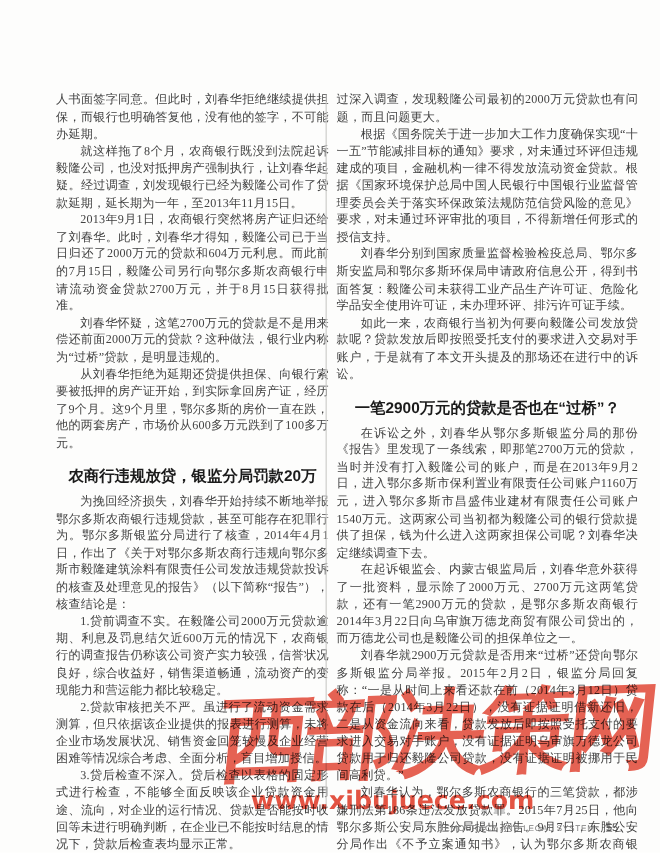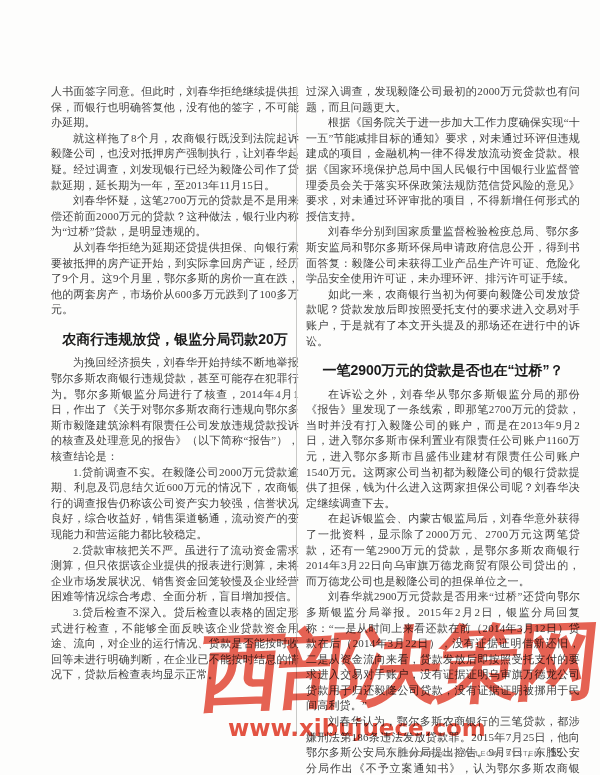--- a/index.html
+++ b/index.html
@@ -86,20 +86,21 @@
   }
 </style>
 </head>
 <body>
 
 <div class="page">
 
   <div class="col col-left">
     <p class="cont">人书面签字同意。但此时，刘春华拒绝继续提供担保，而银行也明确答复他，没有他的签字，不可能办延期。</p>
     <p>就这样拖了8个月，农商银行既没到法院起诉毅隆公司，也没对抵押房产强制执行，让刘春华起疑。经过调查，刘发现银行已经为毅隆公司作了贷款延期，延长期为一年，至2013年11月15日。</p>
+    <p>2013年9月1日，农商银行突然将房产证归还给了刘春华。此时，刘春华才得知，毅隆公司已于当日归还了2000万元的贷款和604万元利息。而此前的7月15日，毅隆公司另行向鄂尔多斯农商银行申请流动资金贷款2700万元，并于8月15日获得批准。</p>
     <p>刘春华怀疑，这笔2700万元的贷款是不是用来偿还前面2000万元的贷款？这种做法，银行业内称为“过桥”贷款，是明显违规的。</p>
     <p>从刘春华拒绝为延期还贷提供担保、向银行索要被抵押的房产证开始，到实际拿回房产证，经历了9个月。这9个月里，鄂尔多斯的房价一直在跌，他的两套房产，市场价从600多万元跌到了100多万元。</p>
     <h2>农商行违规放贷，银监分局罚款20万</h2>
     <p>为挽回经济损失，刘春华开始持续不断地举报鄂尔多斯农商银行违规贷款，甚至可能存在犯罪行为。鄂尔多斯银监分局进行了核查，2014年4月1日，作出了《关于对鄂尔多斯农商行违规向鄂尔多斯市毅隆建筑涂料有限责任公司发放违规贷款投诉的核查及处理意见的报告》（以下简称“报告”），核查结论是：</p>
     <p>1.贷前调查不实。在毅隆公司2000万元贷款逾期、利息及罚息结欠近600万元的情况下，农商银行的调查报告仍称该公司资产实力较强，信誉状况良好，综合收益好，销售渠道畅通，流动资产的变现能力和营运能力都比较稳定。</p>
     <p>2.贷款审核把关不严。虽进行了流动资金需求测算，但只依据该企业提供的报表进行测算，未将企业市场发展状况、销售资金回笼较慢及企业经营困难等情况综合考虑、全面分析，盲目增加授信。</p>
     <p>3.贷后检查不深入。贷后检查以表格的固定形式进行检查，不能够全面反映该企业贷款资金用途、流向，对企业的运行情况、贷款是否能按时收回等未进行明确判断，在企业已不能按时结息的情况下，贷款后检查表均显示正常。</p>
 
   </div>
 

